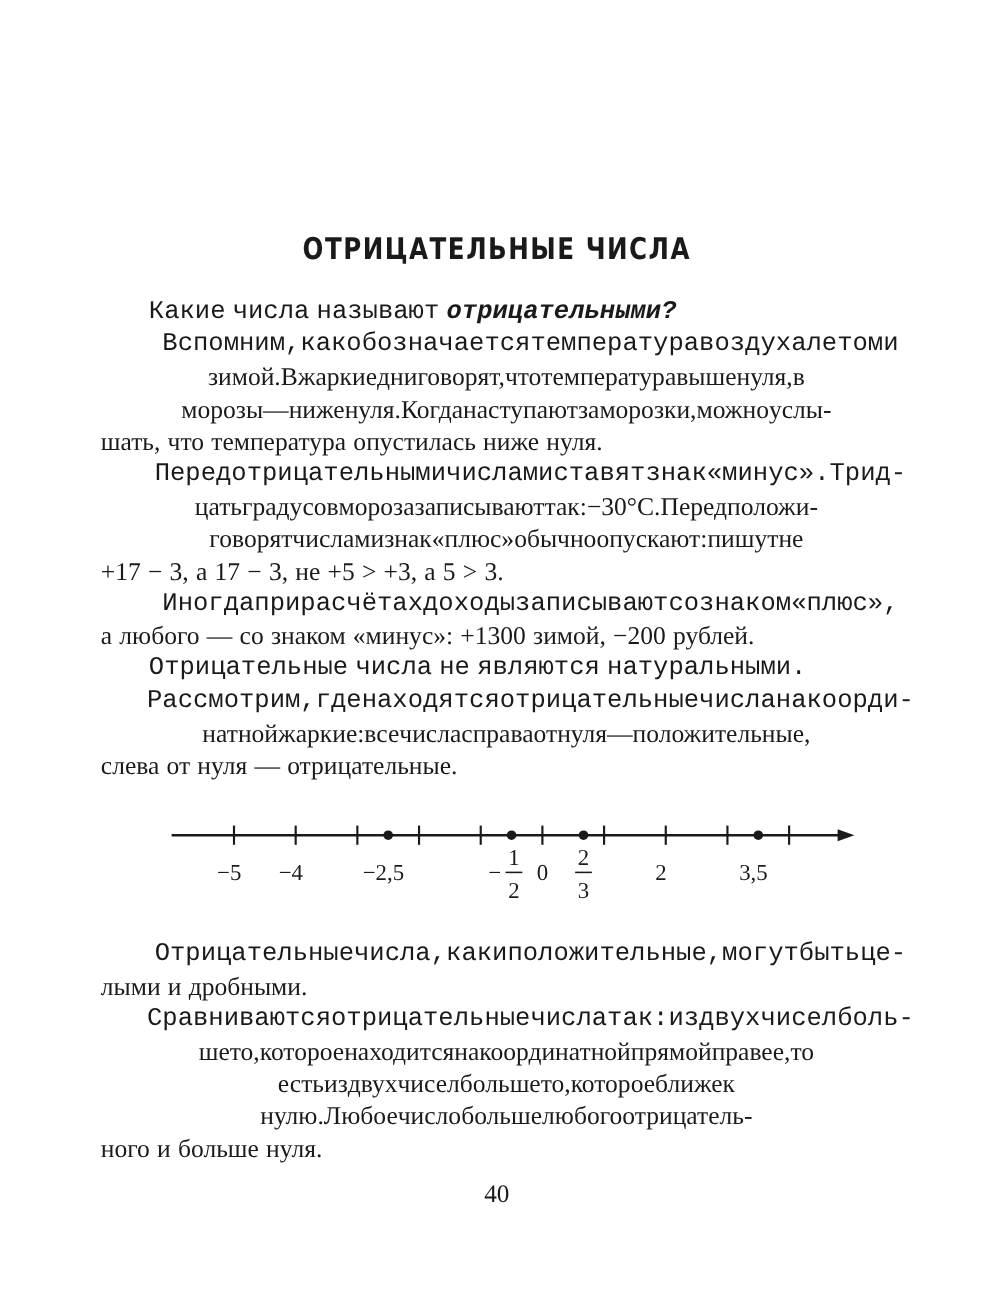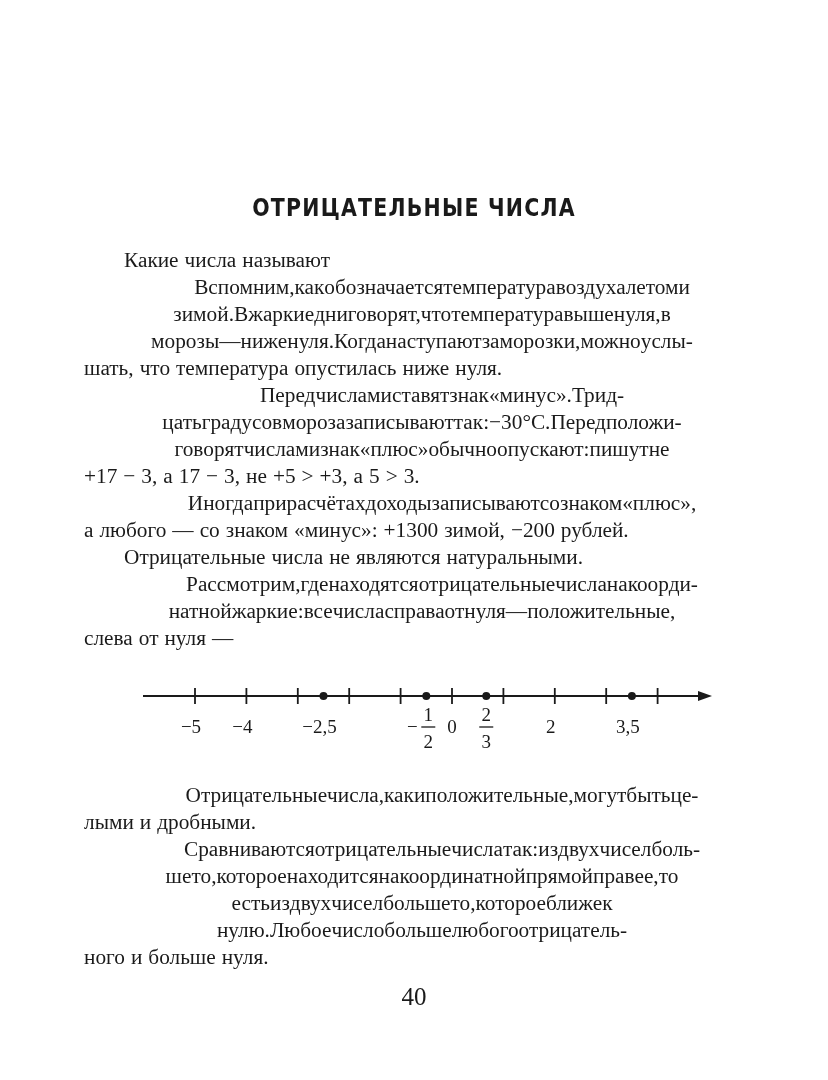--- a/index.html
+++ b/index.html
@@ -12,40 +12,41 @@
     font-family: "DejaVu Sans", "Liberation Sans", sans-serif; font-weight: bold;
     font-size: 25px; letter-spacing: 1.5px; transform: scaleX(0.82); transform-origin: center;
   }
   .text {
     position: absolute; left: 84px; width: 676px;
     font-family: "Liberation Serif", "DejaVu Serif", serif;
     font-size: 21.3px; line-height: 27px;
   }
   .line { white-space: nowrap; display: flex; justify-content: center; height: 27px; }
   .line.last { justify-content: flex-start; }
-  .line.indent { padding-left: 40px; }
+  .line.indent { padding-left: 40px; font-family: Liberation Mono, monospace; }
   .line span.w { display: inline-block; }
   .line.last span.w { margin-right: 6px; }
   .bi { font-weight: bold; font-style: italic; }
   .numline { position: absolute; left: 0; top: 0; }
   .pagenum {
     position: absolute; left: 0; width: 828px; top: 983px; text-align: center;
-    font-family: "Liberation Serif", serif; font-size: 25px;
+    font-family: "Liberation Serif", serif; font-size: 21px;
   }
 </style>
 </head>
 <body>
 
 <div class="title">ОТРИЦАТЕЛЬНЫЕ ЧИСЛА</div>
 
 <div class="text" id="block1" style="top:247px;">
     <div class="line indent last">
       <span class="w">Какие</span>
       <span class="w">числа</span>
       <span class="w">называют</span>
+      <span class="w bi">отрицательными?</span>
     </div>
     <div class="line indent">
       <span class="w">Вспомним,</span>
       <span class="w">как</span>
       <span class="w">обозначается</span>
       <span class="w">температура</span>
       <span class="w">воздуха</span>
       <span class="w">летом</span>
       <span class="w">и</span>
     </div>
@@ -75,20 +76,21 @@
     <div class="line last">
       <span class="w">шать,</span>
       <span class="w">что</span>
       <span class="w">температура</span>
       <span class="w">опустилась</span>
       <span class="w">ниже</span>
       <span class="w">нуля.</span>
     </div>
     <div class="line indent">
       <span class="w">Перед</span>
+      <span class="w">отрицательными</span>
       <span class="w">числами</span>
       <span class="w">ставят</span>
       <span class="w">знак</span>
       <span class="w">«минус».</span>
       <span class="w">Трид-</span>
     </div>
     <div class="line">
       <span class="w">цать</span>
       <span class="w">градусов</span>
       <span class="w">мороза</span>
@@ -173,20 +175,21 @@
       <span class="w">от</span>
       <span class="w">нуля</span>
       <span class="w">—</span>
       <span class="w">положительные,</span>
     </div>
     <div class="line last">
       <span class="w">слева</span>
       <span class="w">от</span>
       <span class="w">нуля</span>
       <span class="w">—</span>
+      <span class="w">отрицательные.</span>
     </div>
   </div>
 
 <svg class="numline" id="numline" width="828" height="1080" viewBox="0 0 828 1080" style="pointer-events:none;">
     <line x1="143" y1="696" x2="702" y2="696" stroke="#1a1a1a" stroke-width="2"></line>
     <polygon points="712,696 698,691 698,701" fill="#1a1a1a"></polygon>
     <line x1="195" y1="688" x2="195" y2="704" stroke="#1a1a1a" stroke-width="1.8"></line>
     <line x1="246.4" y1="688" x2="246.4" y2="704" stroke="#1a1a1a" stroke-width="1.8"></line>
     <line x1="297.8" y1="688" x2="297.8" y2="704" stroke="#1a1a1a" stroke-width="1.8"></line>
     <line x1="349.2" y1="688" x2="349.2" y2="704" stroke="#1a1a1a" stroke-width="1.8"></line>

